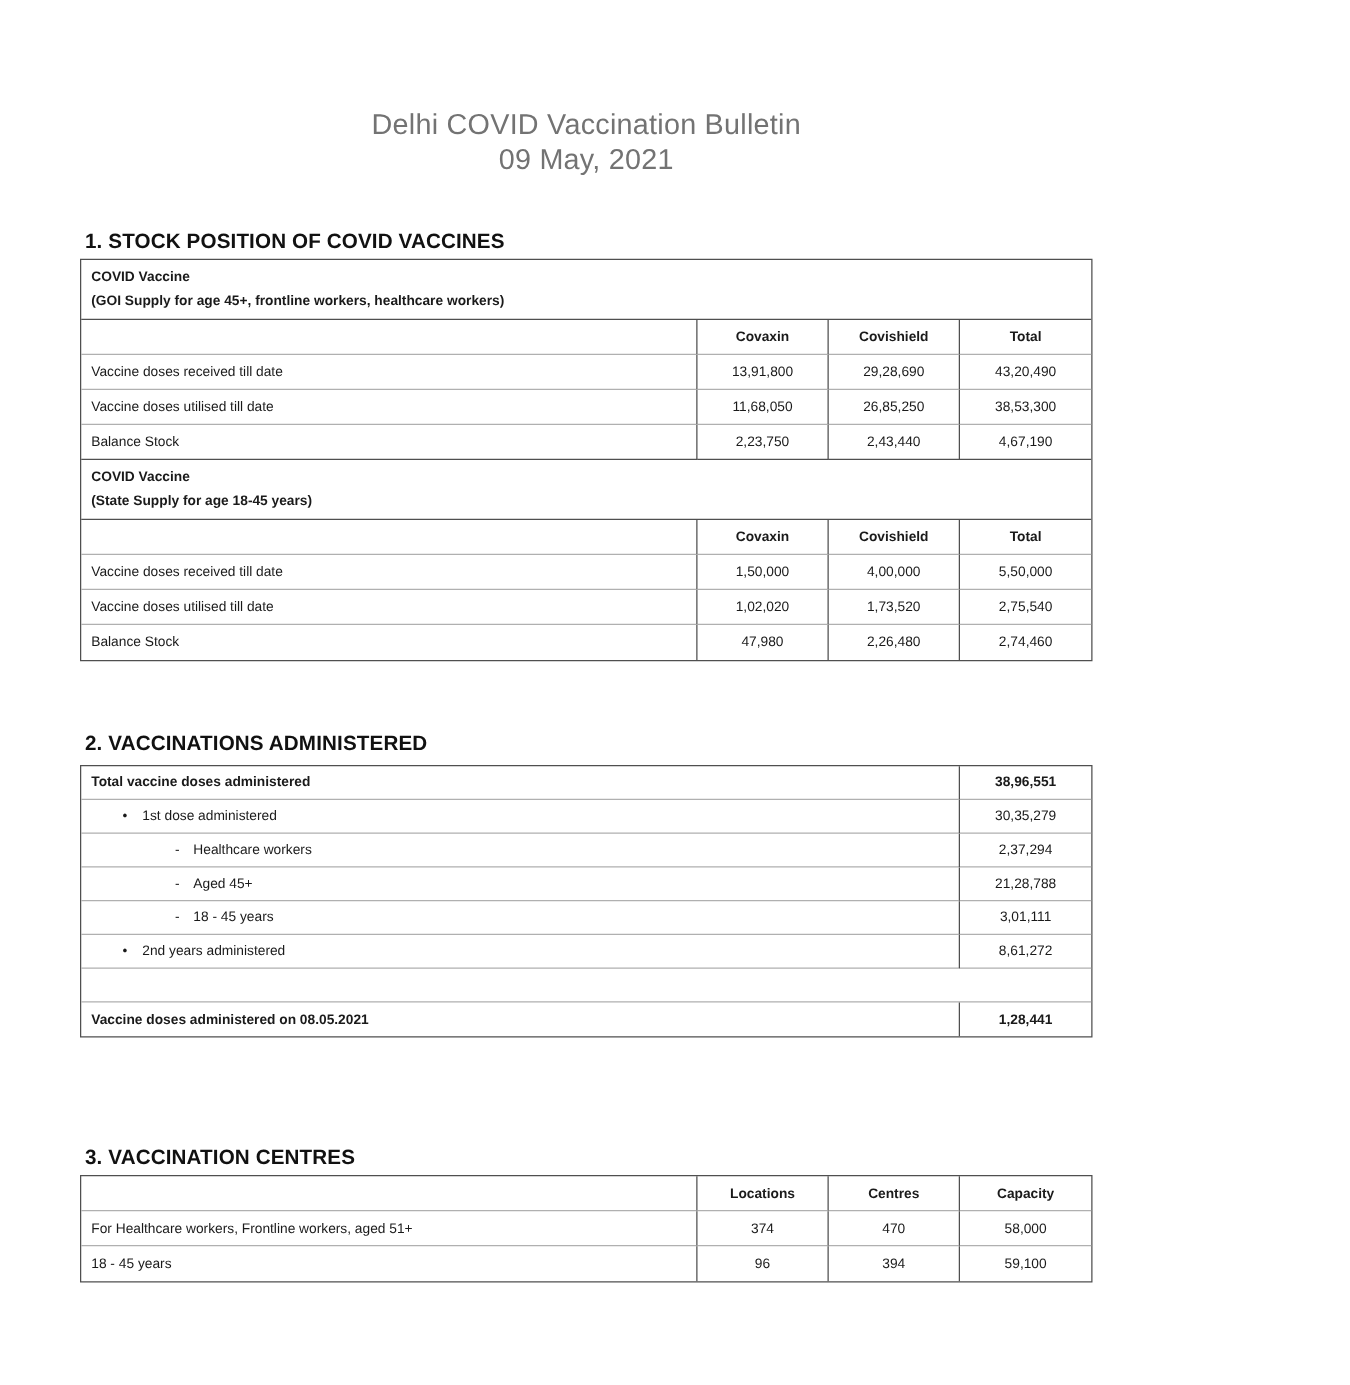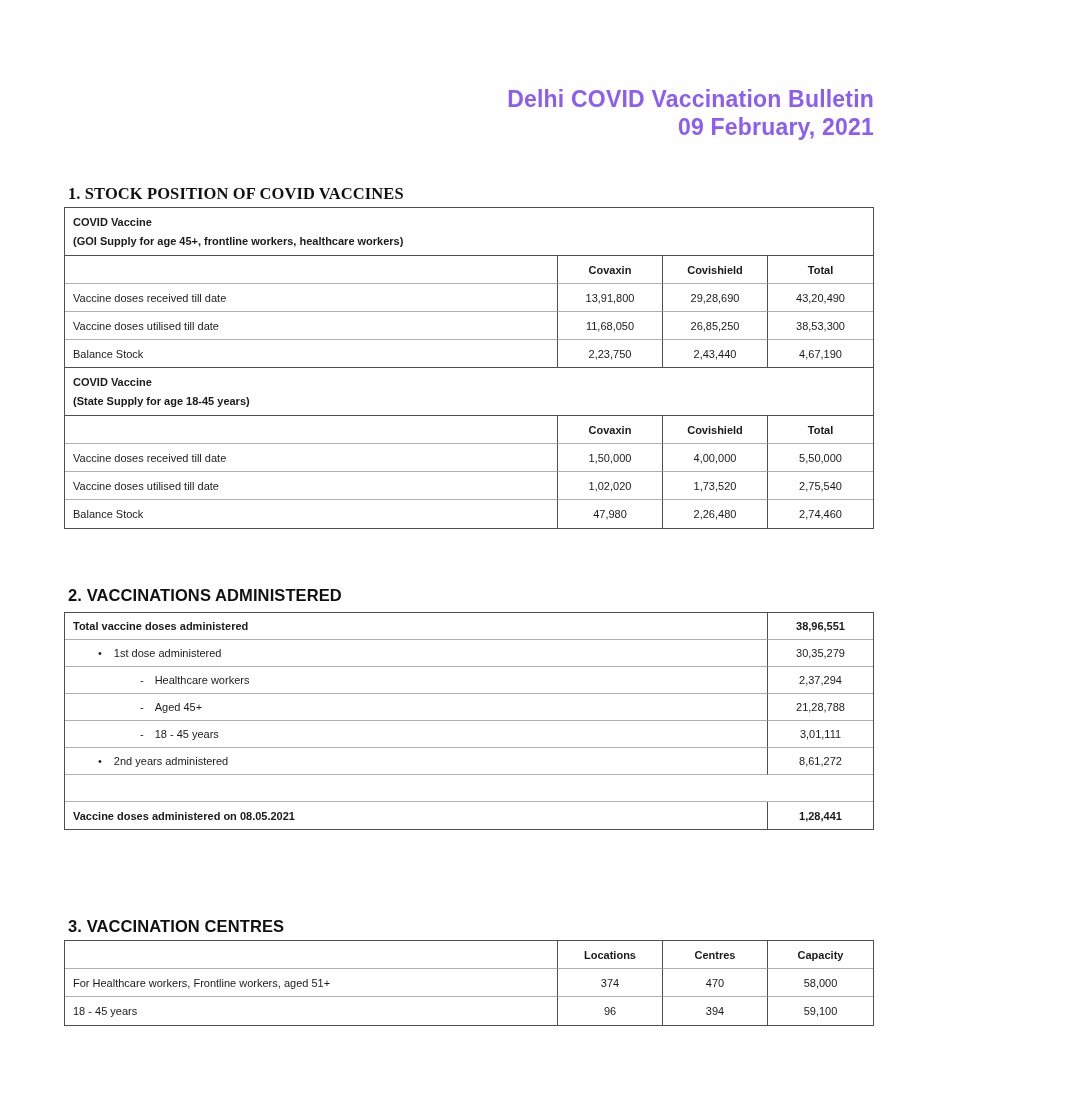--- a/index.html
+++ b/index.html
@@ -20,36 +20,36 @@
     left: 0; top: 0;
     width: 1080px;
     height: 1108px;
     background: #ffffff;
   }
   .doc-title {
     position: absolute;
     left: 64px;
     top: 85px;
     width: 810px;
-    text-align: right;
+    text-align: center;
     font-size: 23px;
-    font-weight: 700;
+    font-weight: 400;
     line-height: 28px;
-    color: #8b5cf6;
+    color: #737373;
     letter-spacing: 0.2px;
   }
   .section-heading {
     position: absolute;
     left: 68px;
     font-size: 16.5px;
     font-weight: 700;
     color: #111111;
     letter-spacing: 0.1px;
   }
-  #heading-stock      { top: 184px; font-family: Liberation Serif, serif; }
+  #heading-stock      { top: 184px; }
   #heading-admin      { top: 586px; }
   #heading-centres    { top: 917px; }
 
   table.tbl {
     position: absolute;
     left: 64px;
     width: 810px;
     box-sizing: border-box;
     border: 1px solid #4f4f4f;
     border-collapse: separate;
@@ -105,21 +105,21 @@
   tr.lvl2 td.lbl { padding-left: 75px; }
   tr.lvl2 .txt   { margin-left: 11px; }
 </style>
 </head>
 <body>
 
 <div class="page">
 
   <div class="doc-title">
     <div>Delhi COVID Vaccination Bulletin</div>
-    <div>09 February, 2021</div>
+    <div>09 May, 2021</div>
   </div>
 
   <div class="section-heading" id="heading-stock">1. STOCK POSITION OF COVID VACCINES</div>
 
   <table class="tbl" id="stock-table">
     <colgroup>
         <col style="width:493px">
         <col style="width:105px">
         <col style="width:105px">
         <col style="width:105px">

